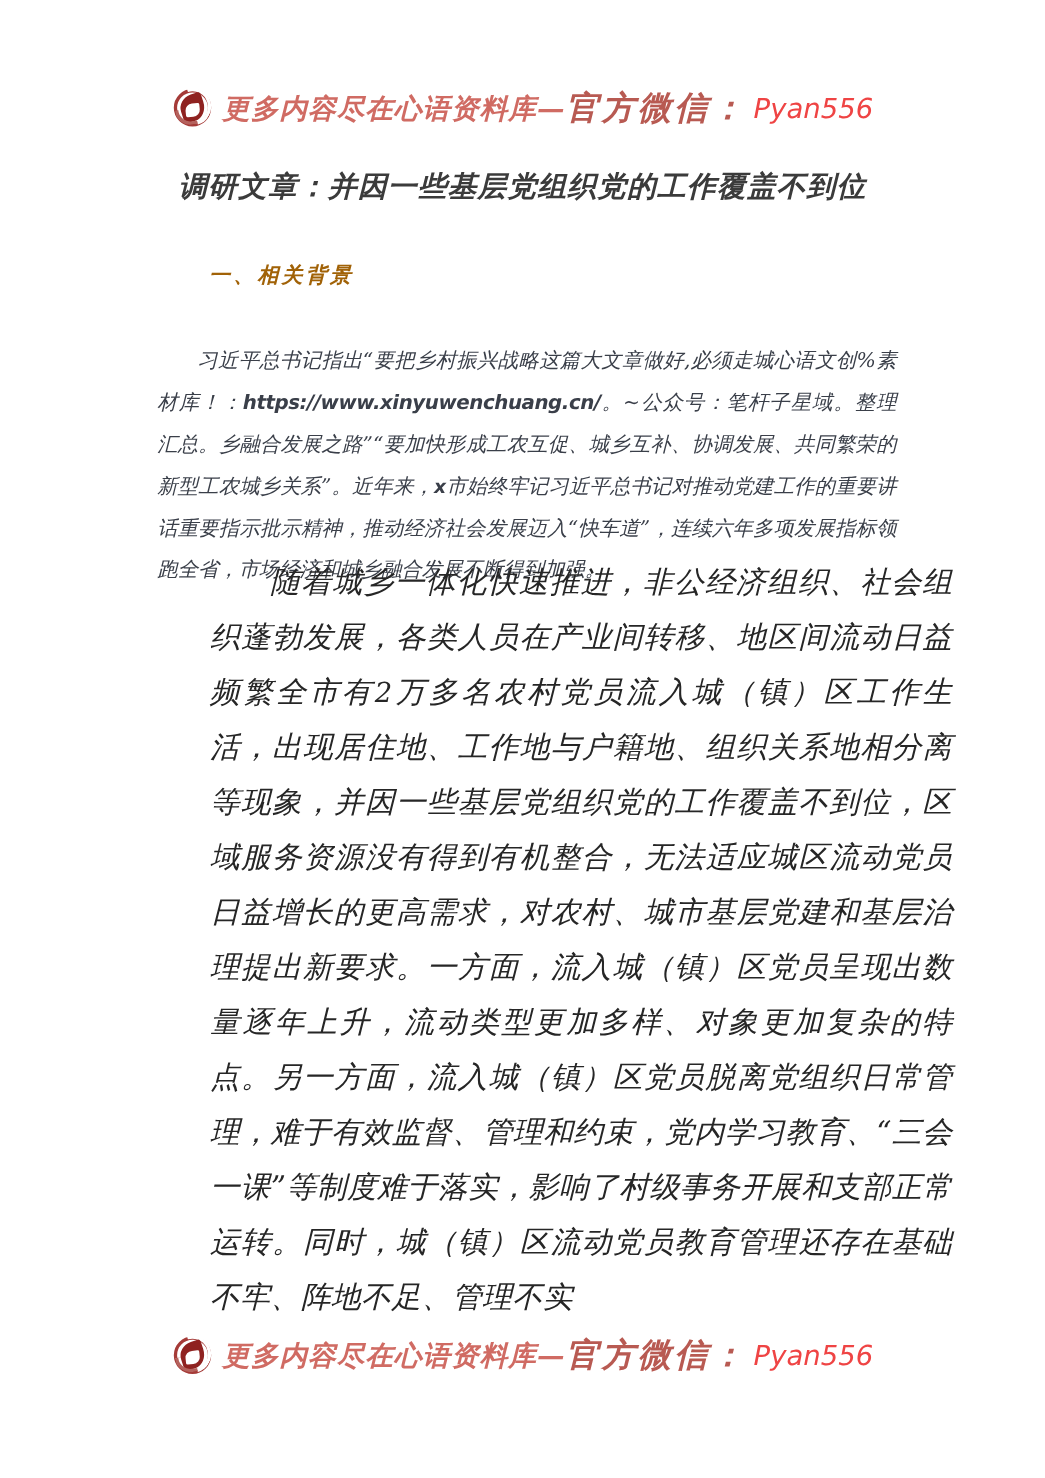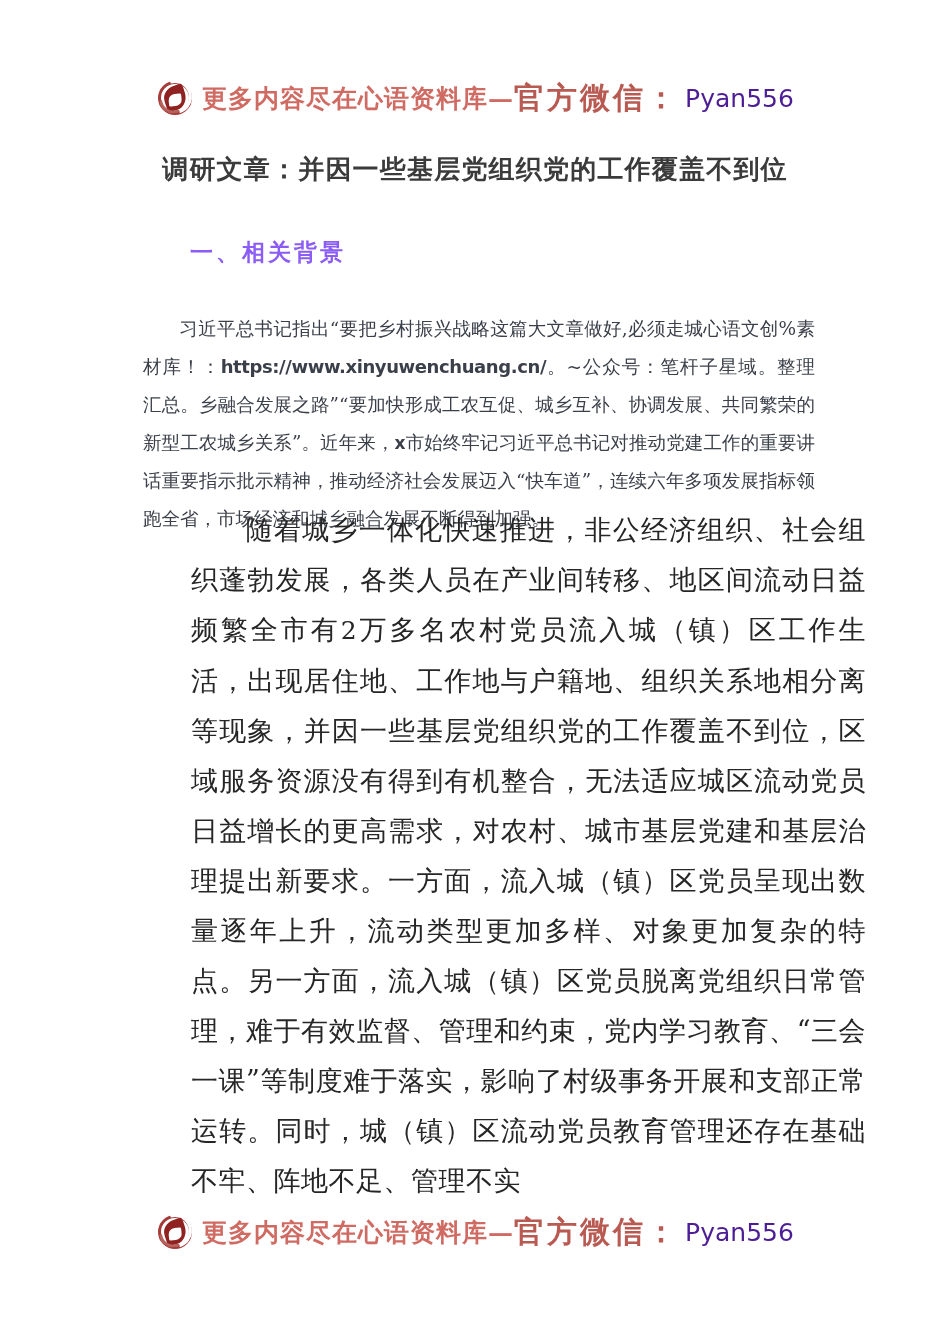--- a/index.html
+++ b/index.html
@@ -15,20 +15,21 @@
     font-family: "DejaVu Sans", sans-serif;
     -webkit-font-smoothing: antialiased;
   }
 
   .page {
     position: absolute;
     left: 0; top: 0;
     width: 842px;
     height: 1344px;
     background: #ffffff;
+    font-style: italic;
   }
 
   
   .watermark {
     position: absolute;
     left: 0;
     width: 950px;
     display: flex;
     align-items: center;
     justify-content: center;
@@ -105,21 +106,21 @@
     font-family: "DejaVu Serif", serif;
     font-weight: bold;
     font-size: 30px;
     letter-spacing: 3px;
     color: #b85a52;
   }
   .wm-text-id {
     font-family: "DejaVu Sans", sans-serif;
     font-size: 25px;
     letter-spacing: 0px;
-    color: #4c1d95;
+    color: #ef4444;
     margin-left: 6px;
   }
 
   
   .doc-title {
     position: absolute;
     left: 0;
     top: 152px;
     width: 950px;
     text-align: center;
@@ -130,23 +131,23 @@
     color: #3b3b3b;
   }
 
   
   .section-heading {
     position: absolute;
     left: 190px;
     top: 237px;
     font-family: "DejaVu Serif", serif;
     font-weight: bold;
-    font-size: 23px;
+    font-size: 19px;
     letter-spacing: 3px;
-    color: #8b5cf6;
+    color: #a16207;
   }
 
   
   .small-para {
     position: absolute;
     left: 143px;
     top: 310px;
     width: 672px;
     font-family: "DejaVu Serif", serif;
     font-size: 18.5px;

